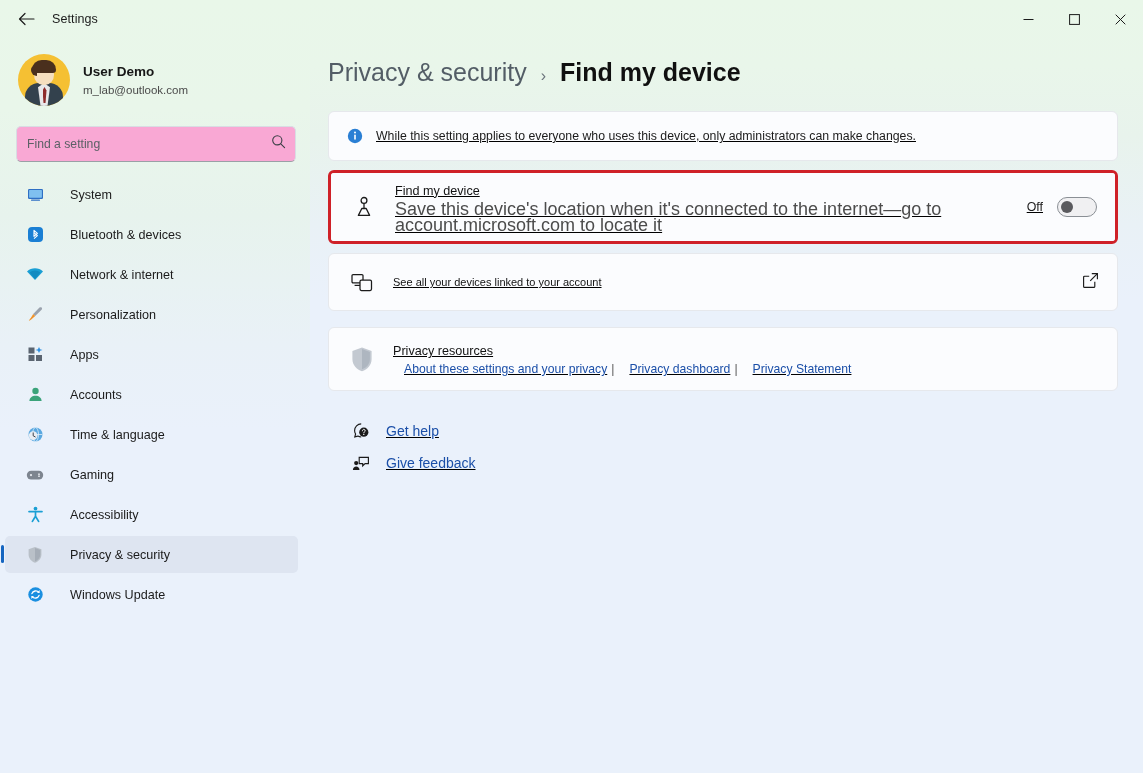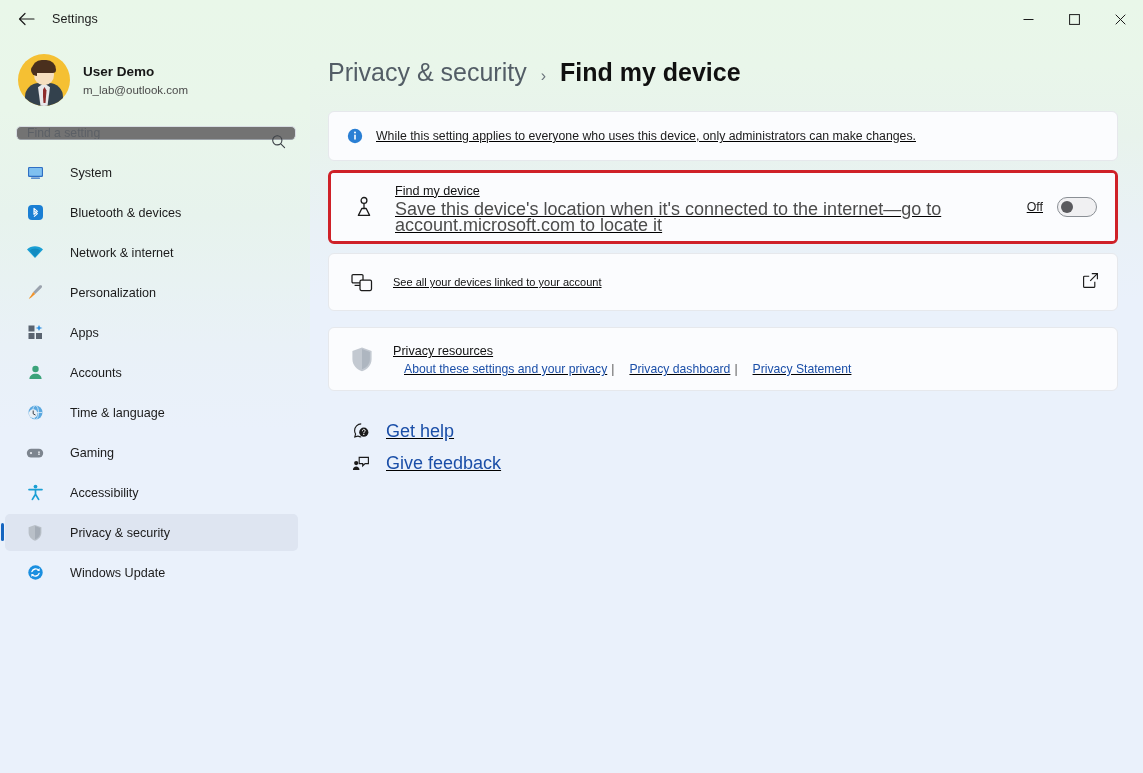--- a/index.html
+++ b/index.html
@@ -83,21 +83,21 @@
   .avatar .tie {
     position: absolute; left: 24.5px; top: 33px; width: 4px; height: 16px;
     background: #8e2b2b; clip-path: polygon(50% 0, 100% 22%, 75% 100%, 25% 100%, 0 22%);
   }
   .acct-name { font-size: 13.5px; font-weight: 700; color: #171717; line-height: 19px; }
   .acct-mail { font-size: 11.5px; color: #4a4a4a; line-height: 17px; margin-top: 1px; }
 
   .searchwrap { padding: 20px 14px 0 16px; }
   .searchbox {
     position: relative;
-    height: 14px; background: #737373; border: 1px solid #d8dde3;
+    height: 36px; background: #f9a8d4; border: 1px solid #d8dde3;
     border-bottom: 1.6px solid #9aa0a6;
     border-radius: 5px; display: flex; align-items: center;
   }
   .searchbox input {
     border: 0; outline: 0; background: transparent;
     font-family: "Liberation Sans", sans-serif;
     font-size: 12.2px; color: #1a1a1a;
     padding: 0 30px 0 10px; width: 100%; height: 100%;
   }
   .searchbox input::placeholder { color: #5c6066; }
@@ -181,21 +181,21 @@
   .card.res { height: 64px; margin-top: 16px; align-items: center; }
   .res-links { margin-top: 2px; font-size: 12.2px; color: #1a1a1a; }
   .res-links a { color: #1b4fa8; text-decoration: none; cursor: pointer; margin-left: 11px; }
   .res-sep { color: #5a5a5a; padding: 0 4px; }
 
   .footlinks { padding: 24px 0 0 24px; }
   .footlink {
     display: flex; align-items: center; gap: 16px;
     height: 32px; cursor: pointer;
   }
-  .footlink .fl-txt { font-size: 18px; color: #1b4fa8; }
+  .footlink .fl-txt { font-size: 14px; color: #1b4fa8; }
   .foot-ic { width: 18px; height: 18px; flex: none; display: flex; align-items: center; justify-content: center; }
 </style>
 </head>
 <body>
 
 <div id="app">
   <div id="mica"></div>
   <div id="mica-side"></div>
 
   <div class="titlebar">

